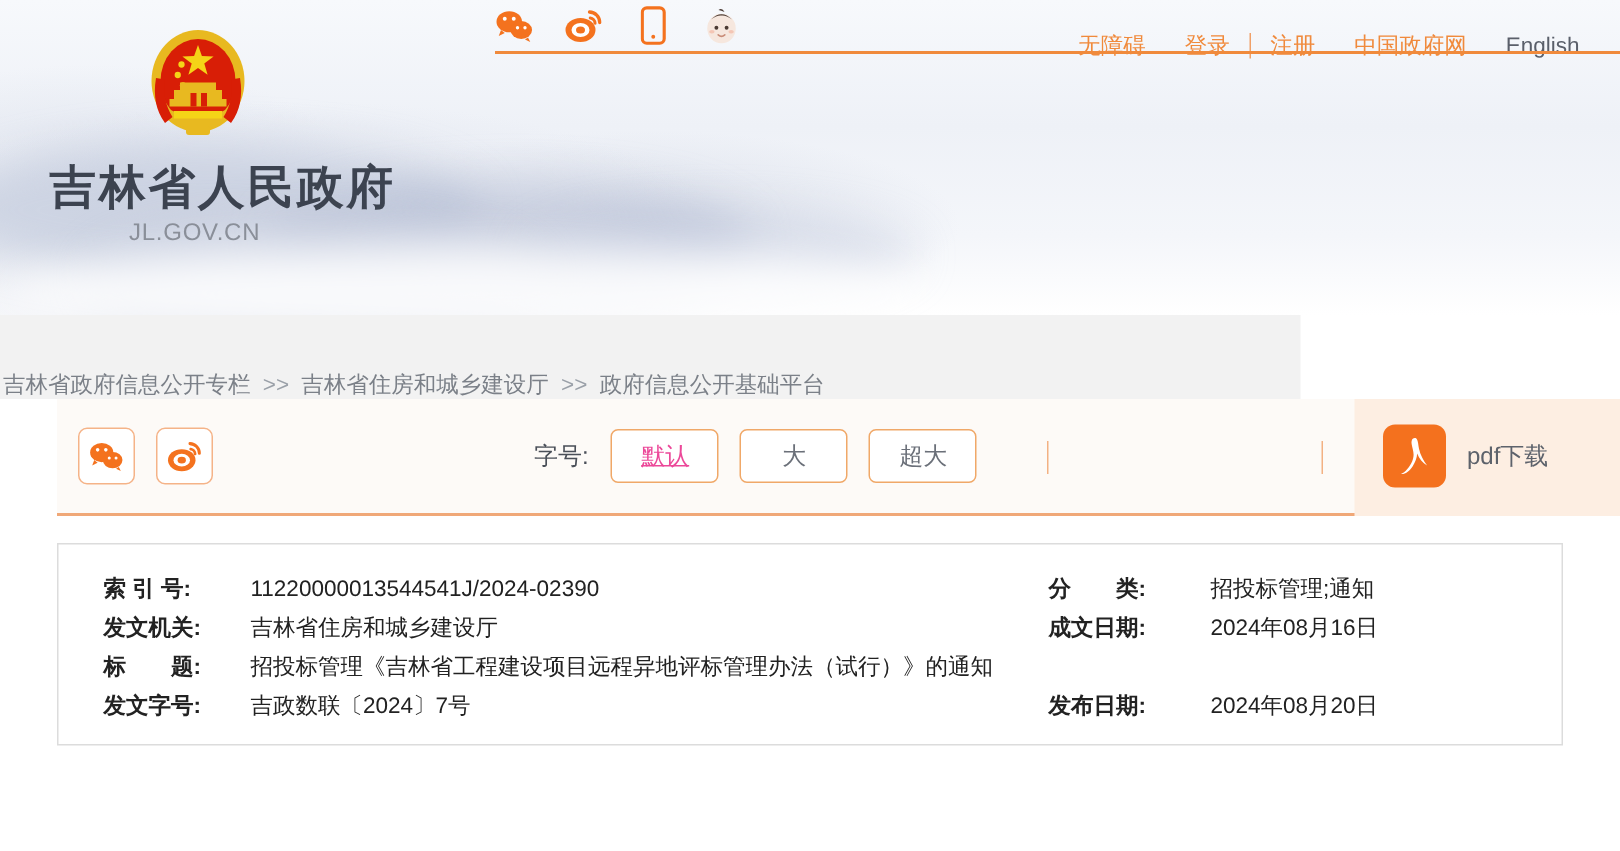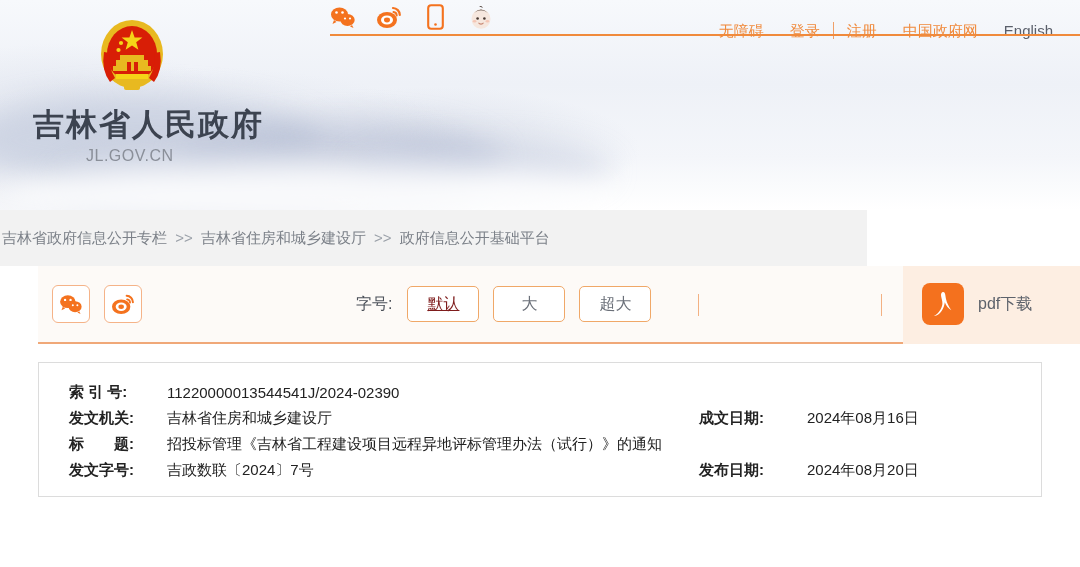--- a/index.html
+++ b/index.html
@@ -103,21 +103,21 @@
     height: 2px;
     background: #f08a3c;
   }
 
   
   .breadcrumb-bar {
     width: 867px;
     height: 56px;
     background: #f2f2f2;
     display: flex;
-    align-items: center;
+    align-items: flex-end;
   }
   .breadcrumb {
     font-size: 15px;
     color: #7b8088;
     padding-left: 2px;
     white-space: nowrap;
   }
   .breadcrumb .sep { color: #9aa0a8; padding: 0 4px; }
 
   
@@ -171,21 +171,21 @@
     border: 1px solid #f0a868;
     border-radius: 5px;
     background: #ffffff;
     font-size: 16px;
     color: #6b7079;
     display: flex; align-items: center; justify-content: center;
     margin-right: 14px;
     cursor: pointer;
     font-family: "Liberation Sans", sans-serif;
   }
-  .fs-btn.active { color: #7f1d1d; text-decoration: underline; }
+  .fs-btn.active { color: #ec4899; text-decoration: underline; }
 
   .vbar {
     width: 1px; height: 22px;
     background: #f3b183;
   }
   .vbar.v1 { position: absolute; left: 660px; top: 28px; }
   .vbar.v2 { position: absolute; left: 843px; top: 28px; }
 
   .print-group {
     position: absolute;
@@ -401,20 +401,24 @@
 
 <div class="meta-outer">
   <div class="meta-box">
     <div class="meta-grid">
 
       <div class="meta-row">
         <div class="mcell left">
           <span class="mlabel">索 引 号:</span>
           <span class="mvalue">11220000013544541J/2024-02390</span>
         </div>
+        <div class="mcell right">
+          <span class="mlabel">分　　类:</span>
+          <span class="mvalue">招投标管理;通知</span>
+        </div>
       </div>
 
       <div class="meta-row">
         <div class="mcell left">
           <span class="mlabel">发文机关:</span>
           <span class="mvalue">吉林省住房和城乡建设厅</span>
         </div>
         <div class="mcell right">
           <span class="mlabel">成文日期:</span>
           <span class="mvalue">2024年08月16日</span>

